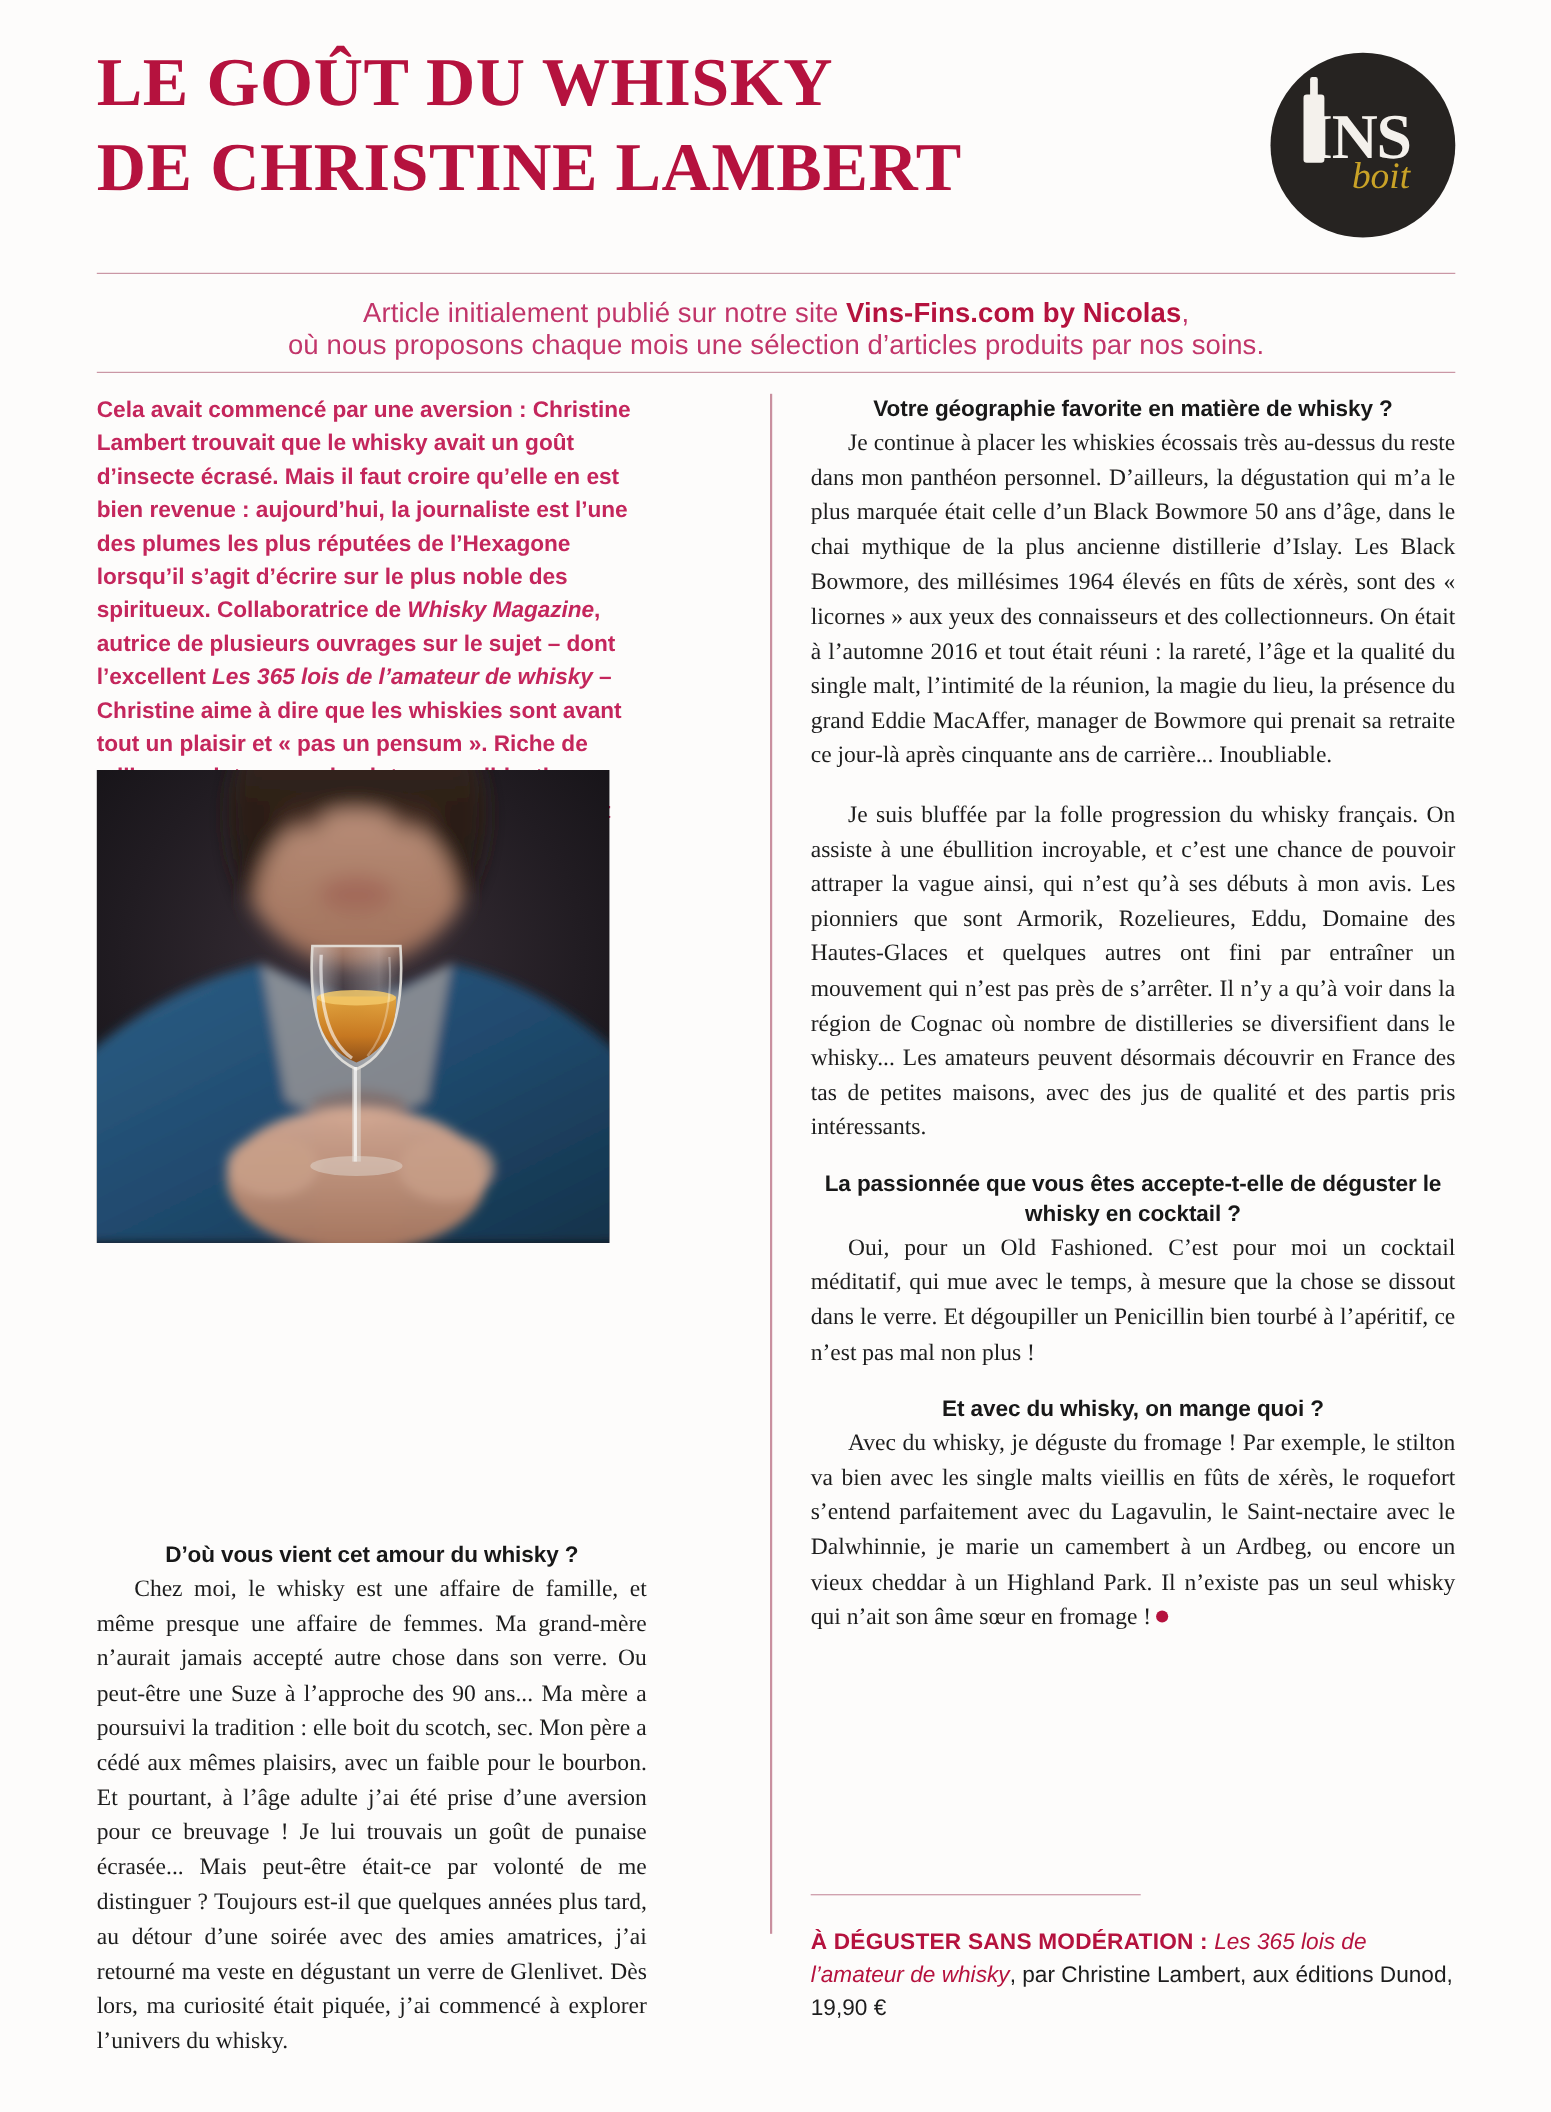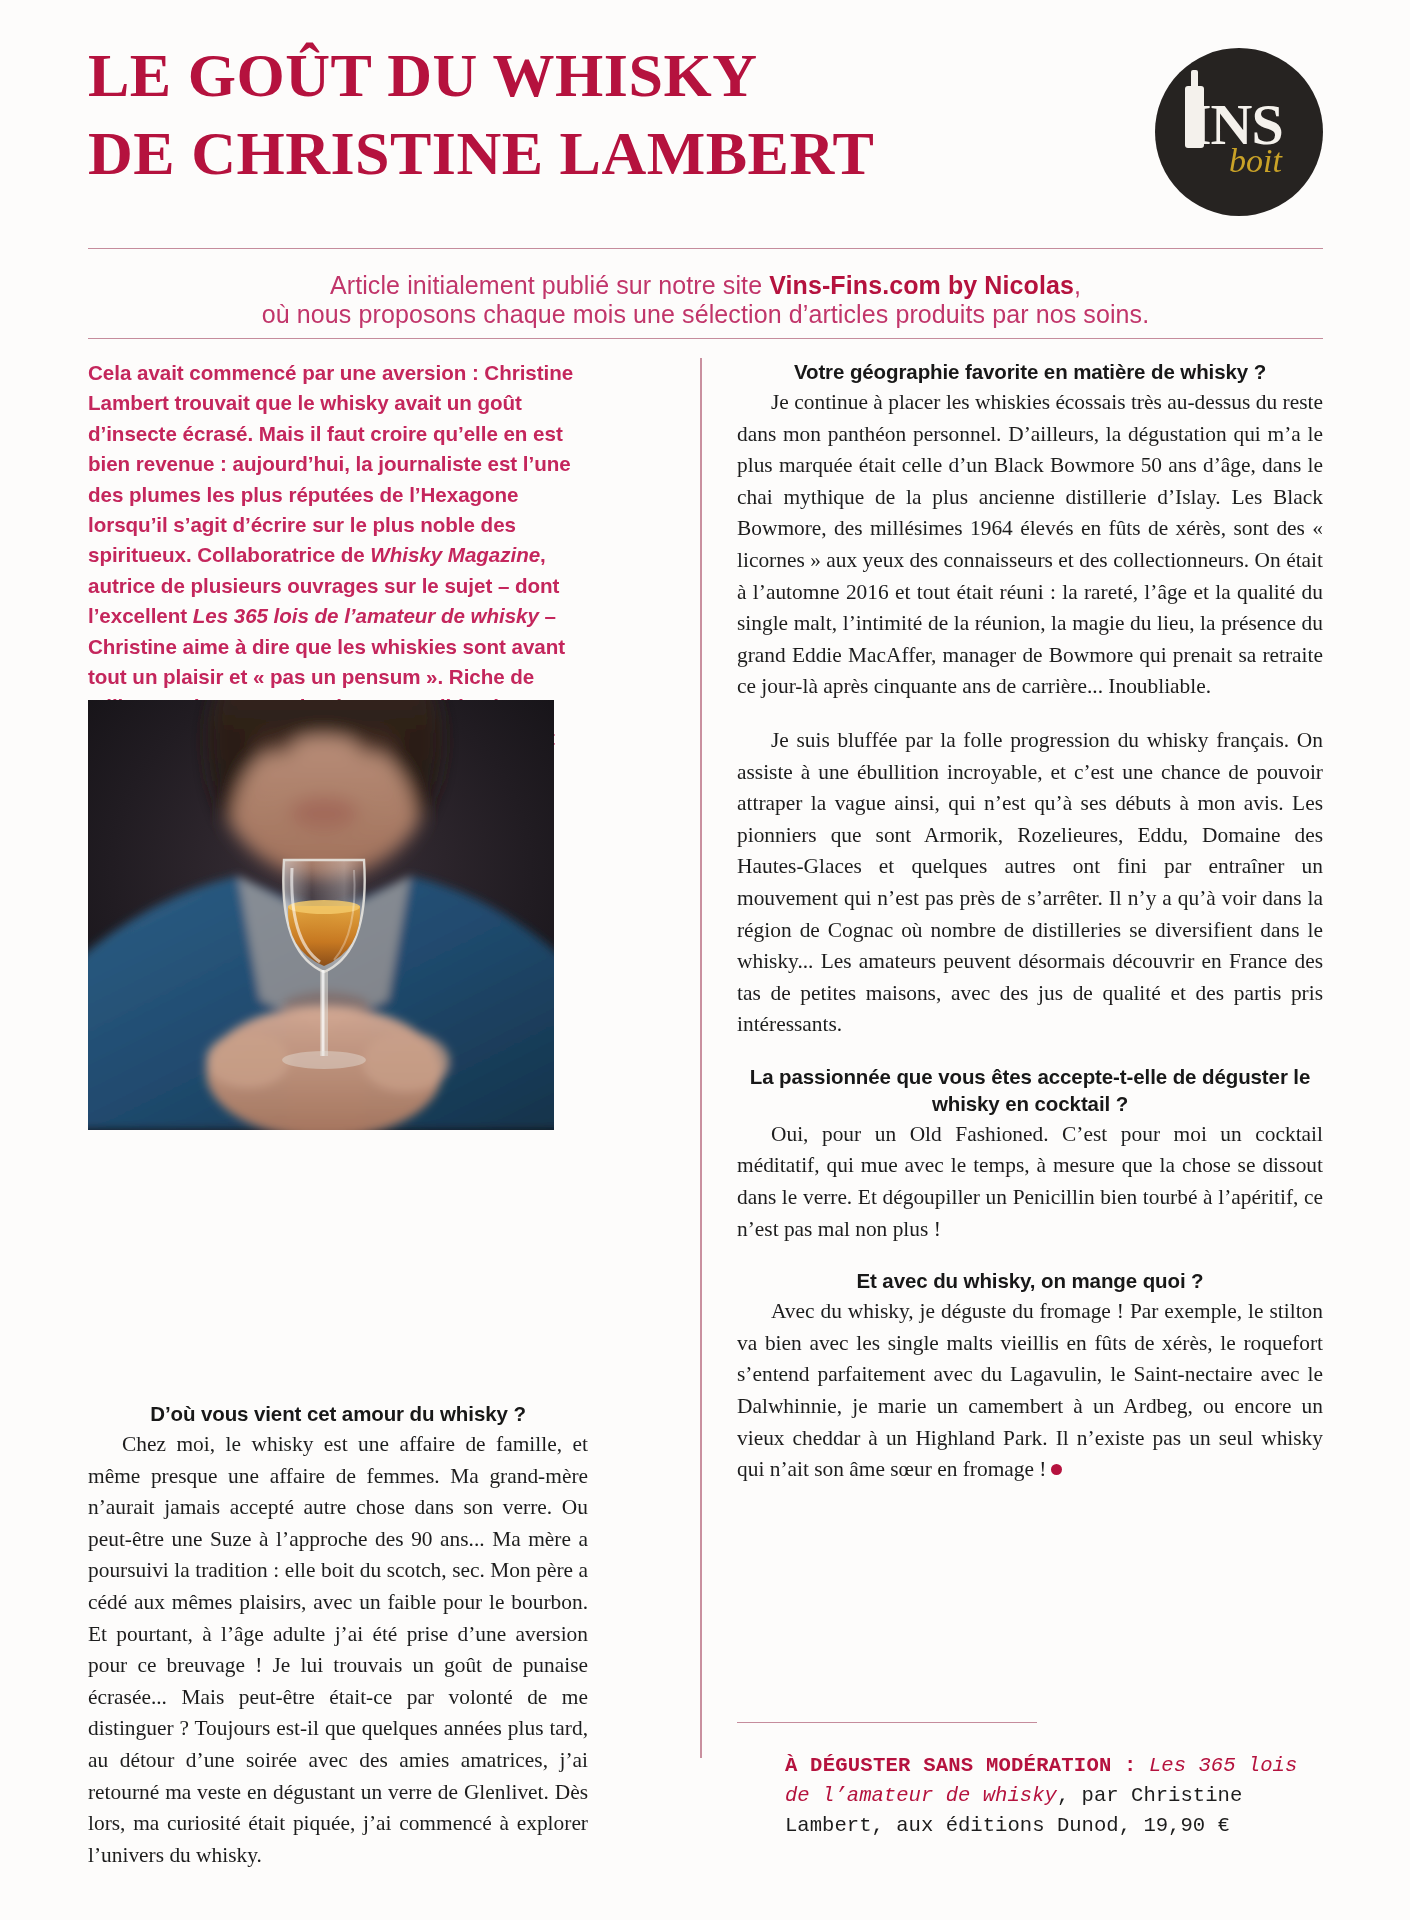--- a/index.html
+++ b/index.html
@@ -216,25 +216,24 @@
     top: 1722px;
     width: 586px;
   }
   .footnote-rule {
     width: 300px;
     height: 1px;
     background: #c58c9c;
     margin-bottom: 28px;
   }
   .footnote {
-    font-family: Liberation Mono, monospace;
+    font-family: Liberation Sans, sans-serif;
     font-size: 20.6px;
     line-height: 30px;
     color: #1d1d1d;
-    margin-left: 48px;
   }
   .footnote .caps {
     color: #b5123e;
     font-weight: bold;
     font-variant: small-caps;
     text-transform: uppercase;
     font-size: 20.6px;
     letter-spacing: 0.2px;
   }
   .footnote .bktitle {

